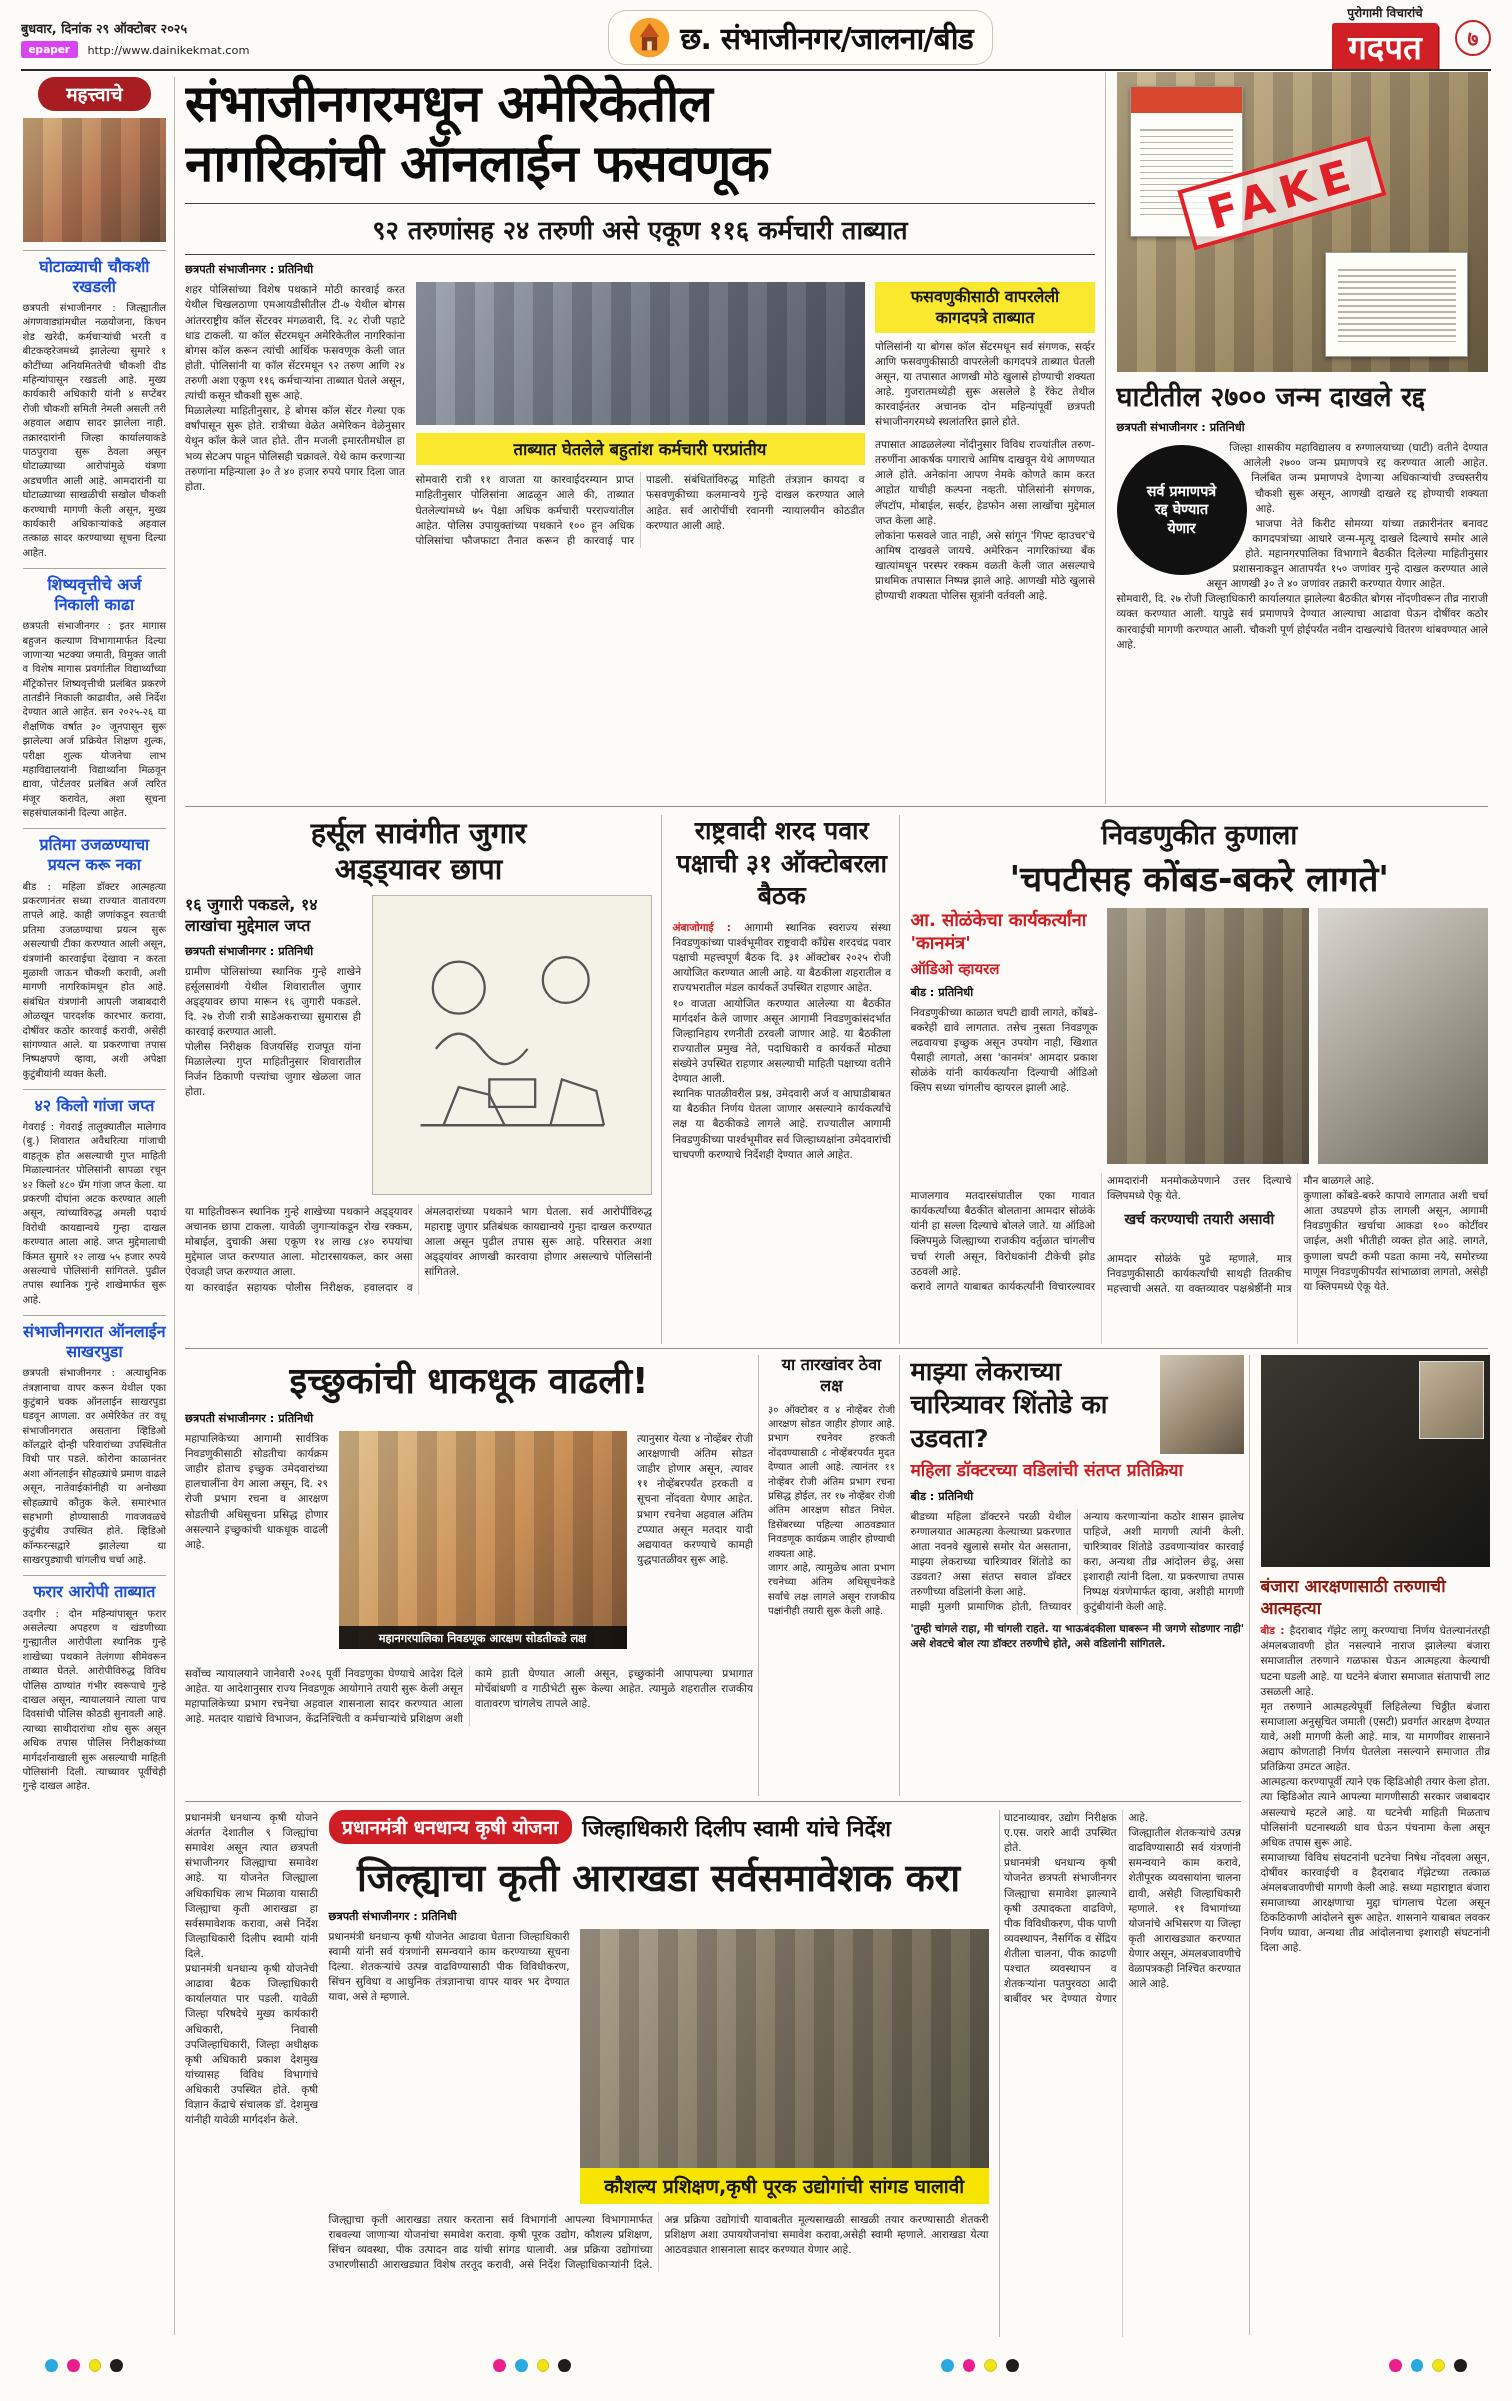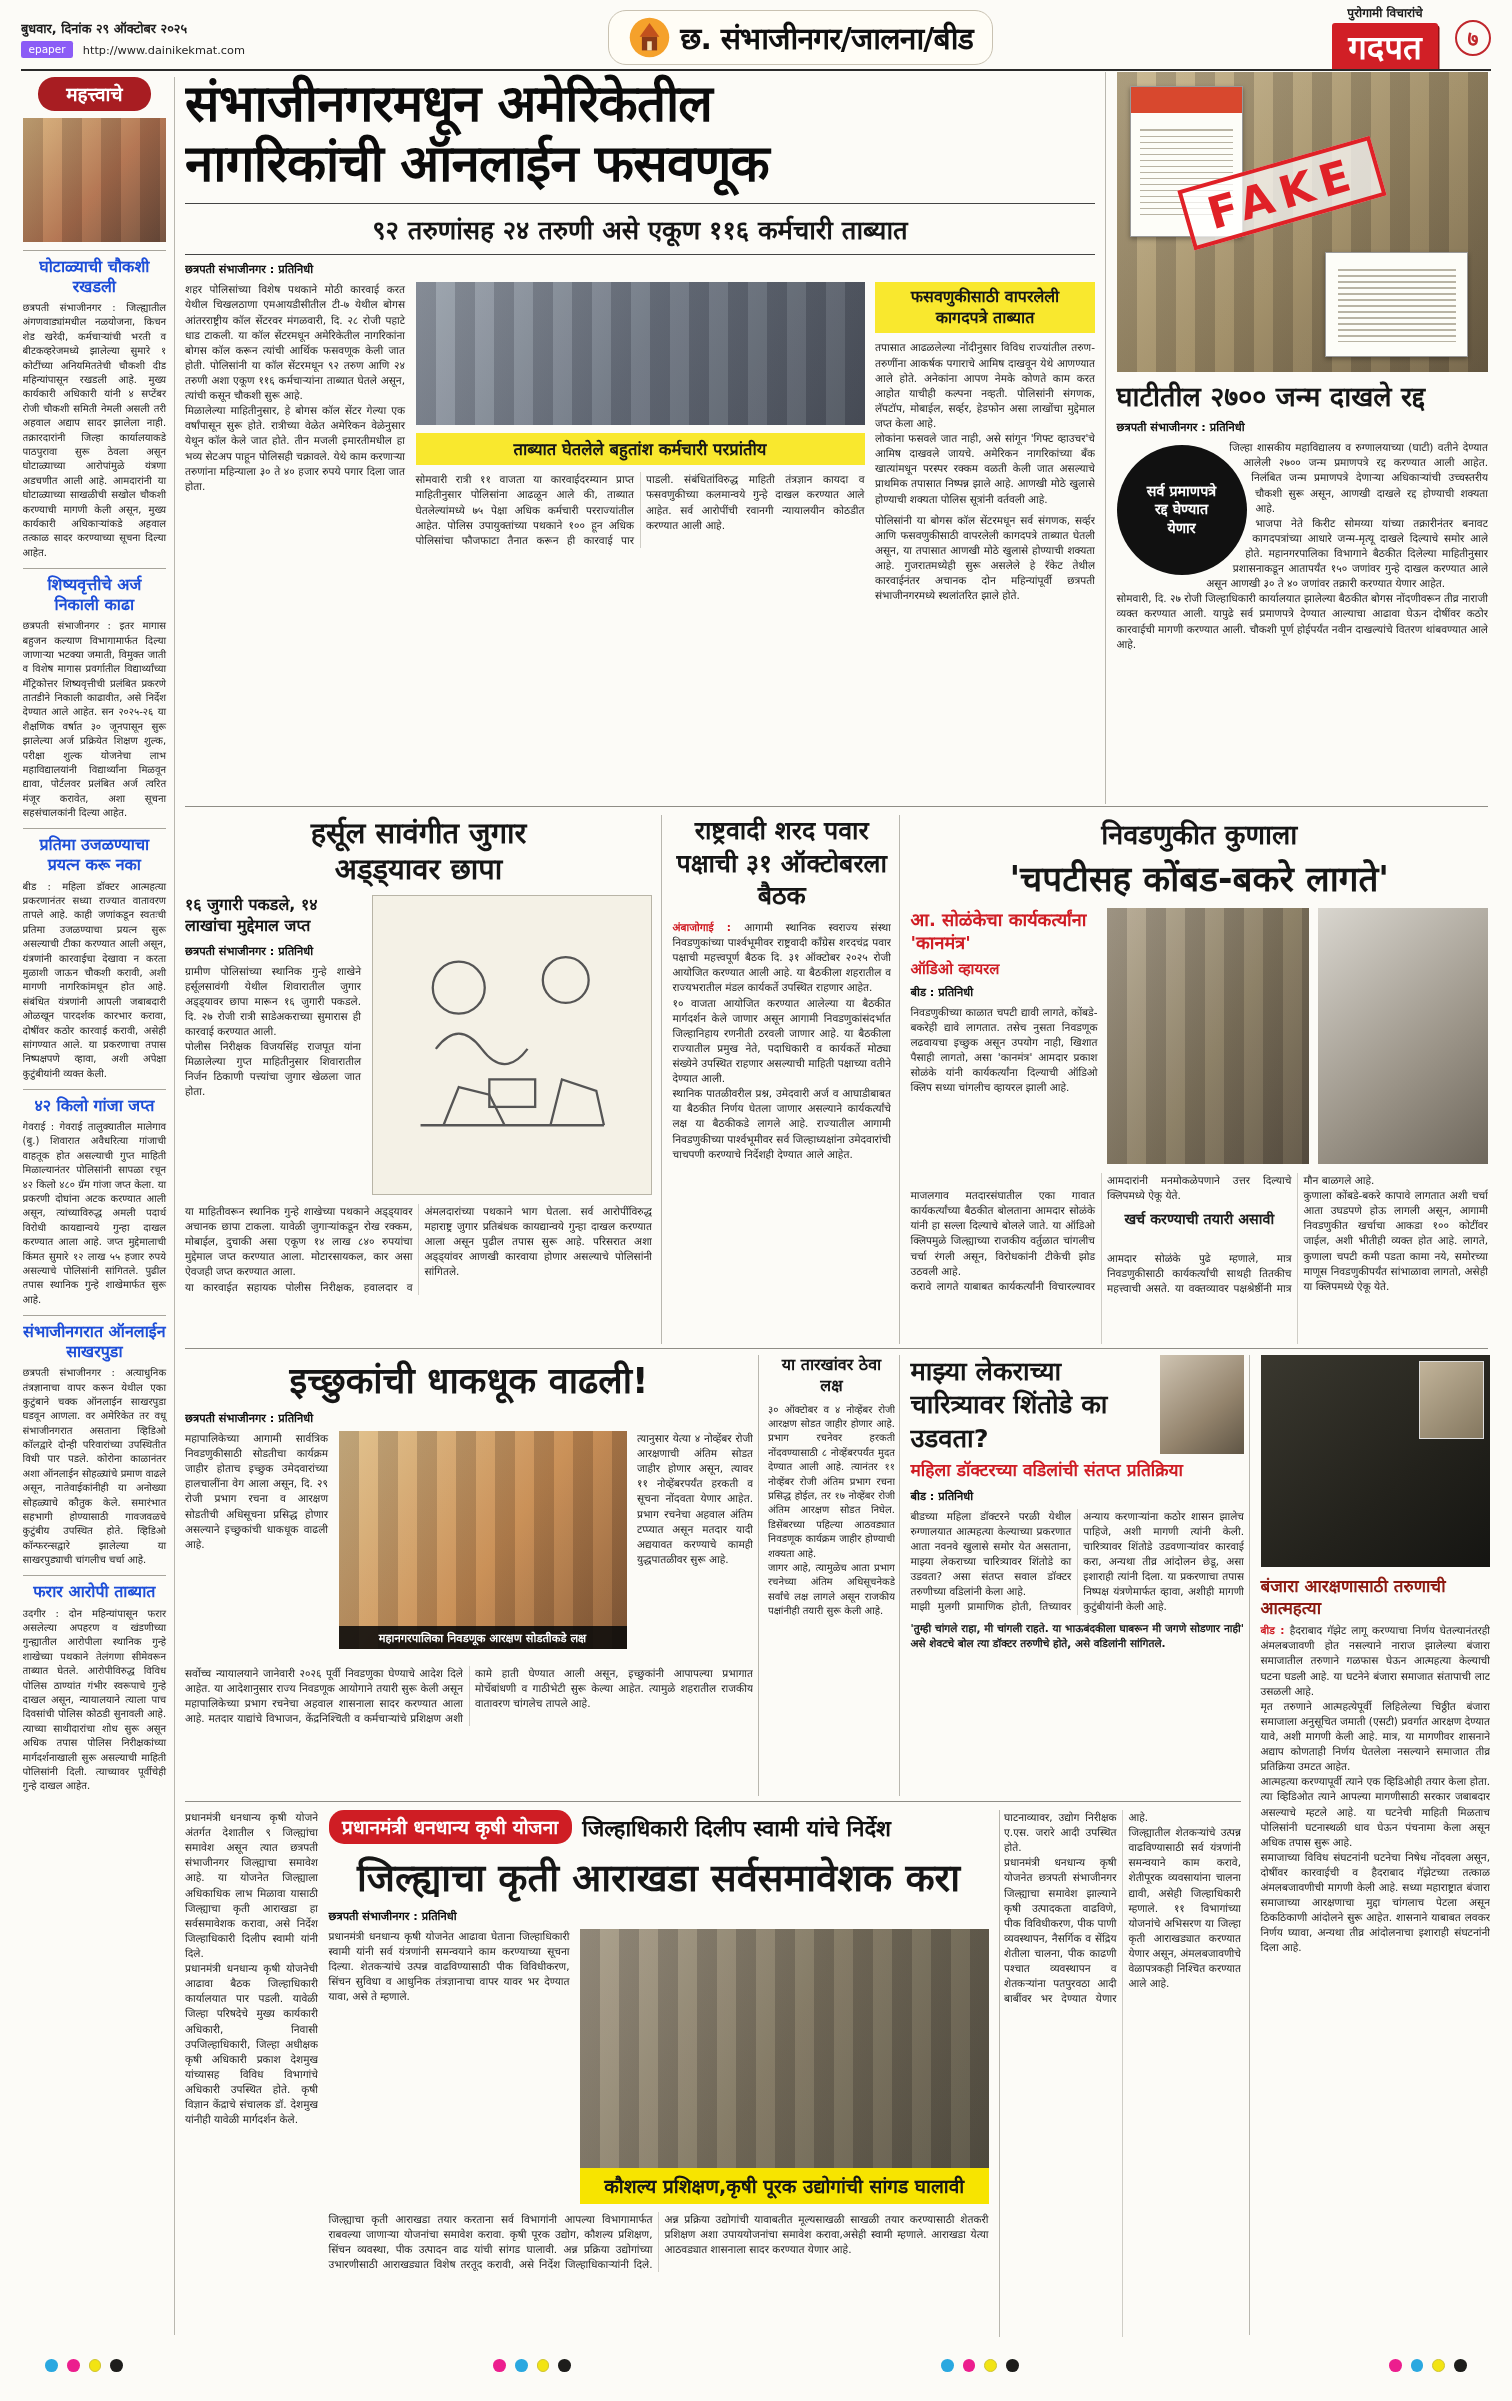--- a/index.html
+++ b/index.html
@@ -5,21 +5,21 @@
   * { margin:0; padding:0; box-sizing:border-box; }
   html,body { background:#e9e7e1; }
   body { font-family:"DejaVu Sans", sans-serif; }
   #page { position:relative; width:1512px; height:2401px; background:#fcfbf7; margin:0 auto; color:#161616; overflow:hidden; }
   .abs { position:absolute; overflow:hidden; }
 
   
   .hdr { left:21px; top:6px; width:1470px; height:65px; border-bottom:2.3px double #2a2a2a; display:flex; align-items:center; justify-content:space-between; }
   .hdr-left { width:249px; }
   .hdr-date { font-size:12.8px; font-weight:bold; color:#1c1c1c; margin-bottom:6px; }
-  .ep-badge { background:#8b5cf6; color:#fff; font-size:10.5px; font-weight:normal; padding:2.3px 7.5px; border-radius:2.3px; margin-right:6px; }
+  .ep-badge { background:#d946ef; color:#fff; font-size:10.5px; font-weight:bold; padding:2.3px 7.5px; border-radius:2.3px; margin-right:6px; }
   .ep-url { font-size:11.3px; color:#222; }
   .hdr-center { display:flex; align-items:center; gap:10.5px; border:0.8px solid #c9c2b2; border-radius:18px; padding:6px 19.6px; background:#fffdf6; }
   .edition { font-size:30px; font-weight:800; color:#101010; letter-spacing:-0.8px; }
   .hdr-right { display:flex; align-items:center; gap:16.6px; }
   .tagline { font-size:12px; font-weight:bold; color:#1c1c1c; text-align:center; margin-bottom:1.5px; }
   .brand { background:#d11f26; color:#fff; font-size:33px; font-weight:800; padding:1.5px 16.6px; border-radius:3px; box-shadow:1.5px 2.3px 0 #8c1015; }
   .pageno { width:36px; height:36px; border:2.3px solid #c0272d; color:#c0272d; border-radius:50%; display:flex; align-items:center; justify-content:center; font-size:21px; font-weight:800; }
 
   
   .bt { font-size:10.5px; line-height:1.44; text-align:justify; white-space:pre-line; color:#1d1d1d; }
@@ -212,23 +212,23 @@
 मिळालेल्या माहितीनुसार, हे बोगस कॉल सेंटर गेल्या एक वर्षांपासून सुरू होते. रात्रीच्या वेळेत अमेरिकन वेळेनुसार येथून कॉल केले जात होते. तीन मजली इमारतीमधील हा भव्य सेटअप पाहून पोलिसही चक्रावले. येथे काम करणाऱ्या तरुणांना महिन्याला ३० ते ४० हजार रुपये पगार दिला जात होता.</div>
       <div>
         <div class="ph main-photo">
             <div class="shade"></div>
           </div>
         <div class="yl-strip">ताब्यात घेतलेले बहुतांश कर्मचारी परप्रांतीय</div>
         <div class="bt cols2">सोमवारी रात्री ११ वाजता या कारवाईदरम्यान प्राप्त माहितीनुसार पोलिसांना आढळून आले की, ताब्यात घेतलेल्यांमध्ये ७५ पेक्षा अधिक कर्मचारी परराज्यांतील आहेत. पोलिस उपायुक्तांच्या पथकाने १०० हून अधिक पोलिसांचा फौजफाटा तैनात करून ही कारवाई पार पाडली. संबंधितांविरुद्ध माहिती तंत्रज्ञान कायदा व फसवणुकीच्या कलमान्वये गुन्हे दाखल करण्यात आले आहेत. सर्व आरोपींची रवानगी न्यायालयीन कोठडीत करण्यात आली आहे.</div>
       </div>
       <div>
         <div class="yl-head">फसवणुकीसाठी वापरलेली कागदपत्रे ताब्यात</div>
+        <div class="bt" style="margin-top:6px;">पोलिसांनी या बोगस कॉल सेंटरमधून सर्व संगणक, सर्व्हर आणि फसवणुकीसाठी वापरलेली कागदपत्रे ताब्यात घेतली असून, या तपासात आणखी मोठे खुलासे होण्याची शक्यता आहे. गुजरातमध्येही सुरू असलेले हे रॅकेट तेथील कारवाईनंतर अचानक दोन महिन्यांपूर्वी छत्रपती संभाजीनगरमध्ये स्थलांतरित झाले होते.</div>
         <div class="bt" style="margin-top:7.5px;">तपासात आढळलेल्या नोंदीनुसार विविध राज्यांतील तरुण-तरुणींना आकर्षक पगाराचे आमिष दाखवून येथे आणण्यात आले होते. अनेकांना आपण नेमके कोणते काम करत आहोत याचीही कल्पना नव्हती. पोलिसांनी संगणक, लॅपटॉप, मोबाईल, सर्व्हर, हेडफोन असा लाखोंचा मुद्देमाल जप्त केला आहे.
 लोकांना फसवले जात नाही, असे सांगून 'गिफ्ट व्हाउचर'चे आमिष दाखवले जायचे. अमेरिकन नागरिकांच्या बँक खात्यांमधून परस्पर रक्कम वळती केली जात असल्याचे प्राथमिक तपासात निष्पन्न झाले आहे. आणखी मोठे खुलासे होण्याची शक्यता पोलिस सूत्रांनी वर्तवली आहे.</div>
-        <div class="bt" style="margin-top:6px;">पोलिसांनी या बोगस कॉल सेंटरमधून सर्व संगणक, सर्व्हर आणि फसवणुकीसाठी वापरलेली कागदपत्रे ताब्यात घेतली असून, या तपासात आणखी मोठे खुलासे होण्याची शक्यता आहे. गुजरातमध्येही सुरू असलेले हे रॅकेट तेथील कारवाईनंतर अचानक दोन महिन्यांपूर्वी छत्रपती संभाजीनगरमध्ये स्थलांतरित झाले होते.</div>
       </div>
     </div>
   </div>
 
   <div class="abs ghati">
     <div class="ph ghati-photo">
       <div class="shade"></div>
       <div class="doc-card" style="left:13.6px; top:13.6px; width:113px; height:151px;">
         <div class="doc-head"></div>
           <div class="doc-lines"></div>

